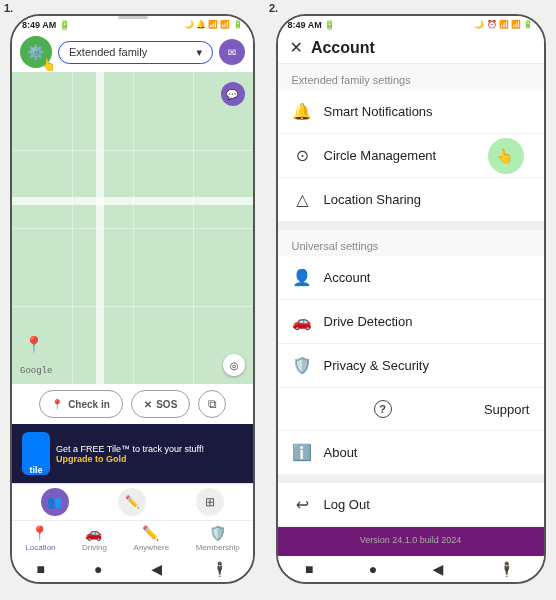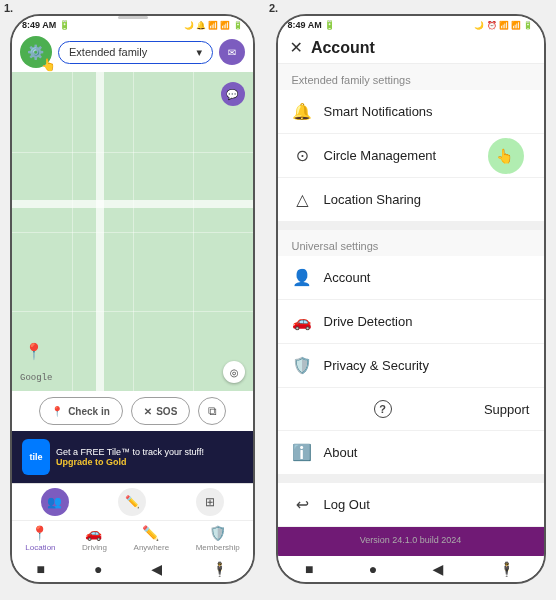--- a/index.html
+++ b/index.html
@@ -56,21 +56,21 @@
       position: relative;
       display: flex;
       flex-direction: column;
     }
 
     .status-bar {
       background: #fff;
       padding: 4px 10px 2px;
       display: flex;
       justify-content: space-between;
-      align-items: flex-end;
+      align-items: flex-start;
       font-size: 9px;
       font-weight: 600;
       color: #222;
       flex-shrink: 0;
     }
 
     .status-bar-left { display: flex; align-items: center; gap: 3px; }
     .status-bar-right { display: flex; align-items: center; gap: 2px; font-size: 8px; }
 
     .top-bar-left {
@@ -259,25 +259,25 @@
       background: #1a1a3e;
       padding: 8px 10px;
       display: flex;
       align-items: center;
       gap: 6px;
       flex-shrink: 0;
     }
 
     .tile-logo {
       width: 28px;
-      height: 36px;
+      height: 43px;
       background: #007aff;
       border-radius: 6px;
       display: flex;
-      align-items: center;
+      align-items: flex-end;
       justify-content: center;
       color: #fff;
       font-size: 9px;
       font-weight: 900;
     }
 
     .promo-text {
       flex: 1;
     }
 

